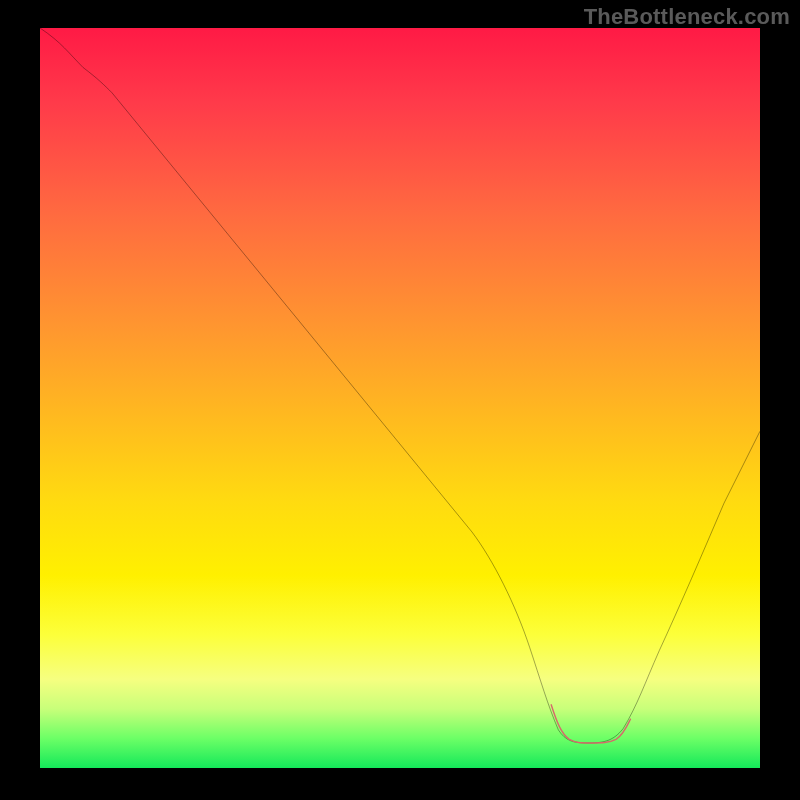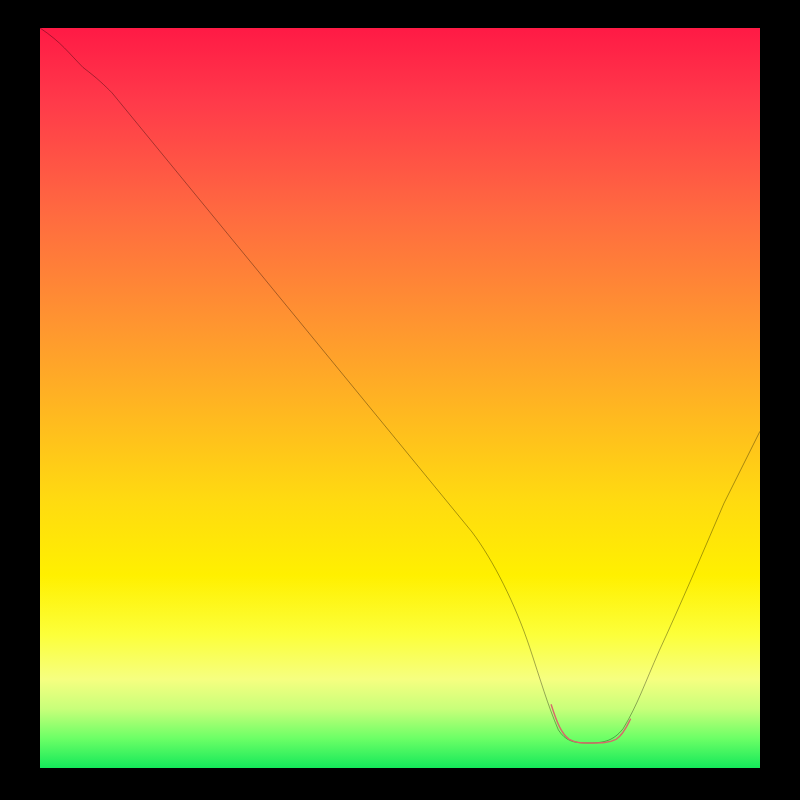--- a/index.html
+++ b/index.html
@@ -56,20 +56,21 @@
   svg.curve {
     position: absolute;
     inset: 0;
   }
 </style>
 </head>
 <body>
 
 <div class="frame">
 
+  <div class="watermark">TheBottleneck.com</div>
 
   <div class="plot-area">
     <div class="gradient"></div>
 
     <svg class="curve" viewBox="0 0 100 100" preserveAspectRatio="none">
       <path d="M 0 0
                C 3 2, 4 3.5, 6 5.5
                C 8 7, 9 8, 10 9
                L 60 70
                C 63 74, 66 80, 68 86

